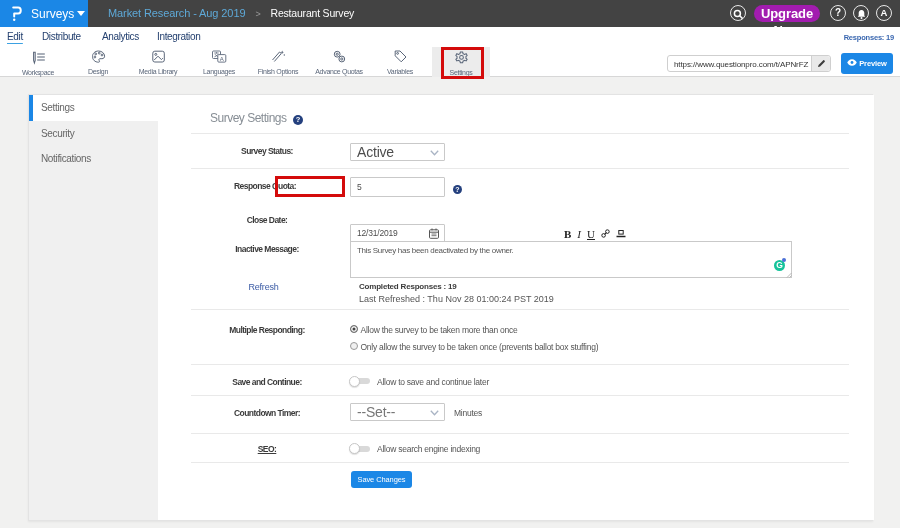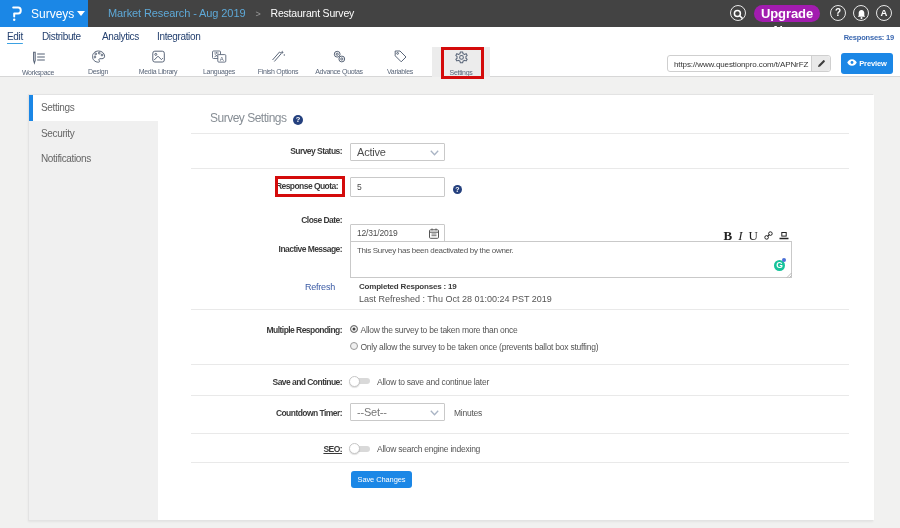--- a/index.html
+++ b/index.html
@@ -39,26 +39,26 @@
   .card { position:absolute; left:28px; top:94px; width:845px; height:427px; background:#fff; border:1px solid #e3e3e3; box-shadow:0 1px 2px rgba(0,0,0,0.06); }
   .sidebar { position:absolute; left:0; top:0; width:129px; height:425px; background:#f0f0f0; }
   .side-item { position:relative; height:25px; font-size:10px; letter-spacing:-0.35px; color:#666; line-height:25px; padding-left:12px; }
   .side-item.sel { background:#fff; border-left:4px solid #1b87e6; padding-left:8px; height:26px; line-height:26px; }
 
   .content { position:absolute; left:129px; top:0; width:716px; height:425px; background:#fff; }
   
   .hdr { position:absolute; left:52px; top:17px; font-size:12px; letter-spacing:-0.5px; line-height:12px; color:#878e95; }
   .help { position:absolute; left:135px; top:19.5px; width:10px; height:10px; background:#24407e; border-radius:50%; color:#fff; font-size:7.5px; font-weight:bold; text-align:center; line-height:10px; }
   .divider { position:absolute; left:33px; width:658px; height:0; border-top:1px solid #e9e9e9; }
-  .flabel { position:absolute; font-size:8.5px; line-height:10px; font-weight:bold; letter-spacing:-0.55px; color:#3b3b3b; text-align:right; width:150px; left:34px; }
-  .sel-box { position:absolute; left:192px; width:95px; height:18px; border:1px solid #c9c9c9; background:#fff; font-size:11px; letter-spacing:-0.2px; color:#4d4d4d; line-height:16px; padding-left:6px; border-radius:1px; }
+  .flabel { position:absolute; font-size:8.5px; line-height:10px; font-weight:bold; letter-spacing:-0.55px; color:#3b3b3b; text-align:center; width:150px; left:34px; }
+  .sel-box { position:absolute; left:192px; width:95px; height:18px; border:1px solid #c9c9c9; background:#fff; font-size:14px; letter-spacing:-0.2px; color:#4d4d4d; line-height:16px; padding-left:6px; border-radius:1px; }
   .inp { position:absolute; left:192px; width:95px; border:1px solid #c9c9c9; background:#fff; font-size:8.5px; letter-spacing:-0.2px; color:#4d4d4d; padding-left:6px; border-radius:1px; }
   .redbox2 { position:absolute; left:117px; top:80.5px; width:70px; height:21px; border:3px solid #d40b0b; z-index:5; }
   .help2 { position:absolute; width:9px; height:9px; background:#24407e; border-radius:50%; color:#fff; font-size:7px; font-weight:bold; text-align:center; line-height:9px; }
-  .biu { position:absolute; left:400px; top:133px; width:231px; text-align:right; font-family:"Liberation Serif", serif; font-size:13px; color:#222; }
+  .biu { position:absolute; left:400px; top:133px; width:231px; font-family:"Liberation Serif", serif; font-size:11px; color:#222; }
   .biu span { margin-left:6px; }
   .txtarea { position:absolute; left:192px; top:146px; width:442px; height:37px; border:1px solid #c9c9c9; font-size:8px; letter-spacing:-0.3px; color:#555; padding:4px 6px; background:#fff; }
   .gram { position:absolute; left:616px; top:165px; width:11px; height:11px; background:#15c39a; border-radius:50%; color:#fff; font-size:8.5px; font-weight:bold; text-align:center; line-height:11.5px; }
   .gram::after { content:""; position:absolute; right:-1px; top:-2px; width:4px; height:4px; background:#4b70d6; border-radius:50%; }
   .small { font-size:8.5px; letter-spacing:-0.25px; line-height:10px; color:#555; }
   .radio { position:absolute; width:8px; height:8px; border:1px solid #999; border-radius:50%; background:#f0f0f0; }
   .radio.on { background:#454545; box-shadow:inset 0 0 0 1.5px #f5f5f5; border-color:#777; }
   .toggle { position:absolute; width:15px; height:6px; background:#d9d9d9; border-radius:3px; }
   .toggle .knob { position:absolute; left:-6px; top:-2.5px; width:11px; height:11px; background:#fff; border:1px solid #c6c6c6; border-radius:50%; box-shadow:0 1px 1px rgba(0,0,0,0.12); }
   .btn { position:absolute; left:193px; top:376px; width:61px; height:17px; background:#1b87e6; border-radius:3px; color:#fff; font-size:7.5px; letter-spacing:-0.1px; font-weight:normal; text-align:center; line-height:17px; }
@@ -250,21 +250,21 @@
           </svg></span></div>
     <div class="flabel" style="top:148.5px; font-weight:bold;">Inactive Message:</div>
     <div class="txtarea">This Survey has been deactivated by the owner.</div>
     <div class="gram">G</div>
     <svg width="6" height="6" viewBox="0 0 6 6" style="position:absolute; left:628px; top:177px;">
         <path d="M1 5.5 L5.5 1 M3.5 5.5 L5.5 3.5" stroke="#aaa" stroke-width="0.8"></path>
       </svg>
 
     <div class="flabel" style="top:187px; font-weight:normal; color:#3b5ba5; letter-spacing:-0.2px; font-size:9px; padding-right:7px;">Refresh</div>
     <div class="small" style="position:absolute; left:201px; top:187px; font-weight:bold; color:#3b3b3b; font-size:8px; letter-spacing:-0.2px;">Completed Responses : 19</div>
-    <div class="small" style="position:absolute; left:201px; top:198.5px; font-size:9px; letter-spacing:0px;">Last Refreshed : Thu Oct 28 01:00:24 PST 2019</div>
+    <div class="small" style="position:absolute; left:201px; top:198.5px; font-size:9px; letter-spacing:0px;">Last Refreshed : Thu Nov 28 01:00:24 PST 2019</div>
     <div class="divider" style="top:213.5px;"></div>
 
     <div class="flabel" style="top:230px;">Multiple Responding:</div>
     <div class="radio on" style="left:192px; top:230px;"></div>
     <div class="small" style="position:absolute; left:202.5px; top:230px;">Allow the survey to be taken more than once</div>
     <div class="radio" style="left:192px; top:246.5px;"></div>
     <div class="small" style="position:absolute; left:202.5px; top:246.5px;">Only allow the survey to be taken once (prevents ballot box stuffing)</div>
     <div class="divider" style="top:268.5px;"></div>
 
     <div class="flabel" style="top:281.5px;">Save and Continue:</div>

